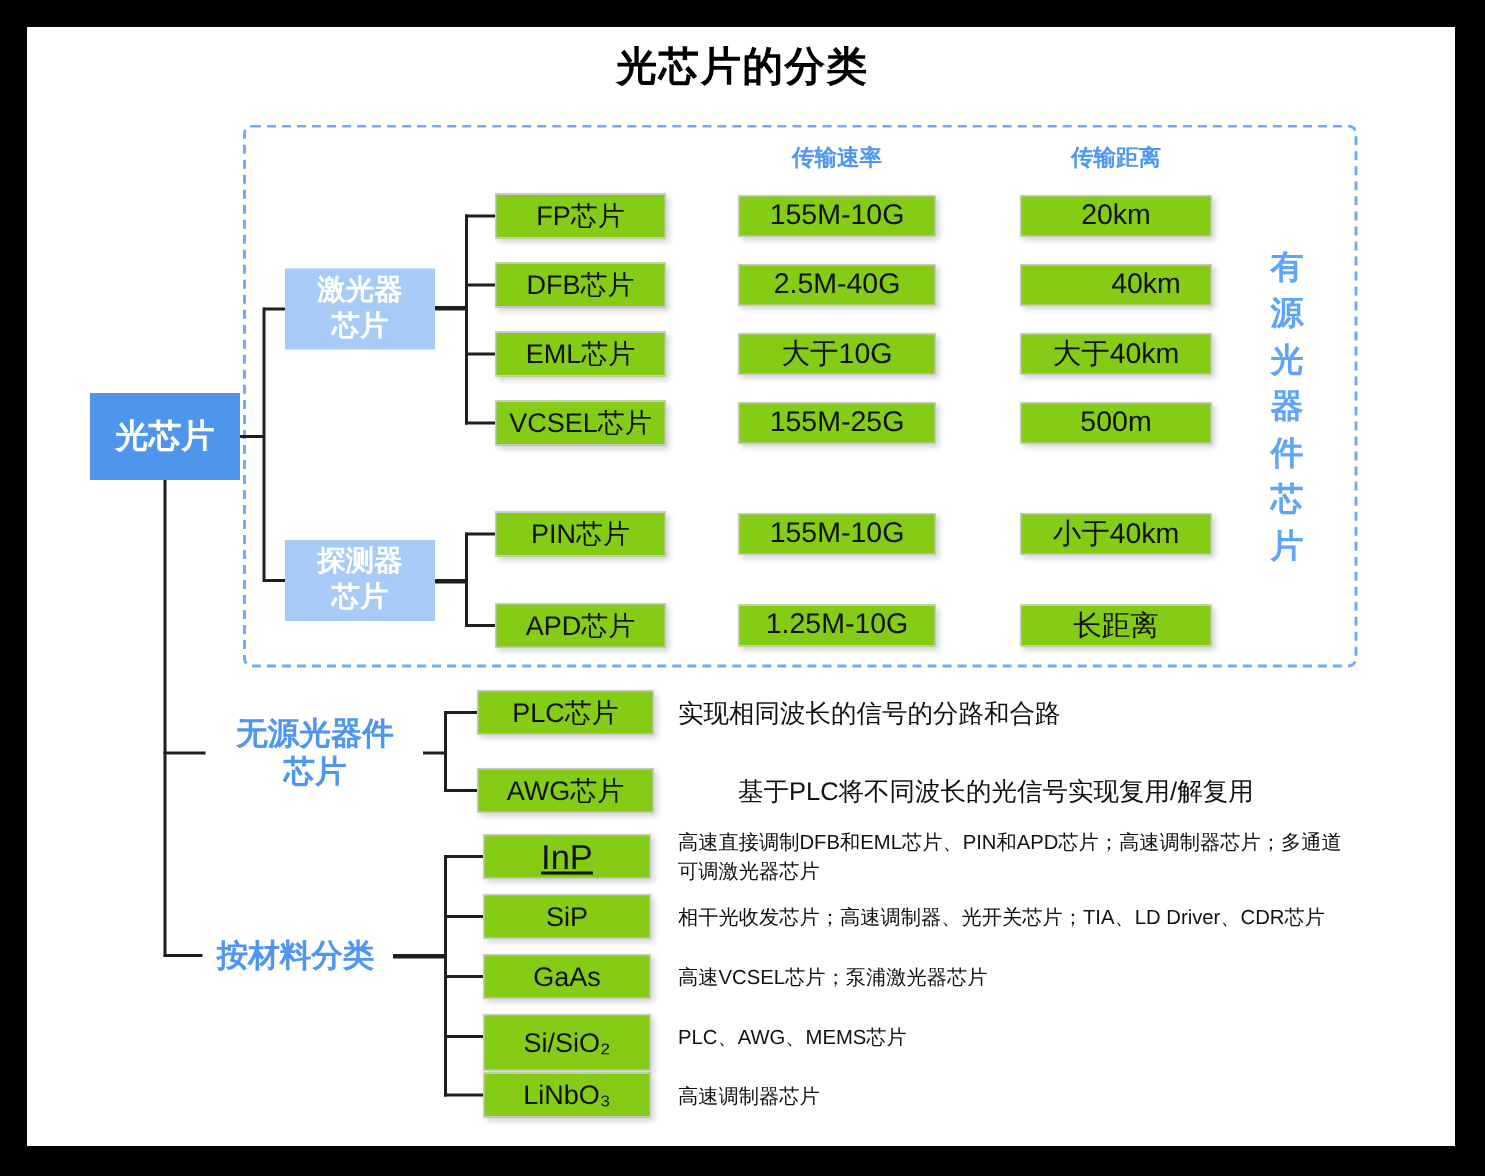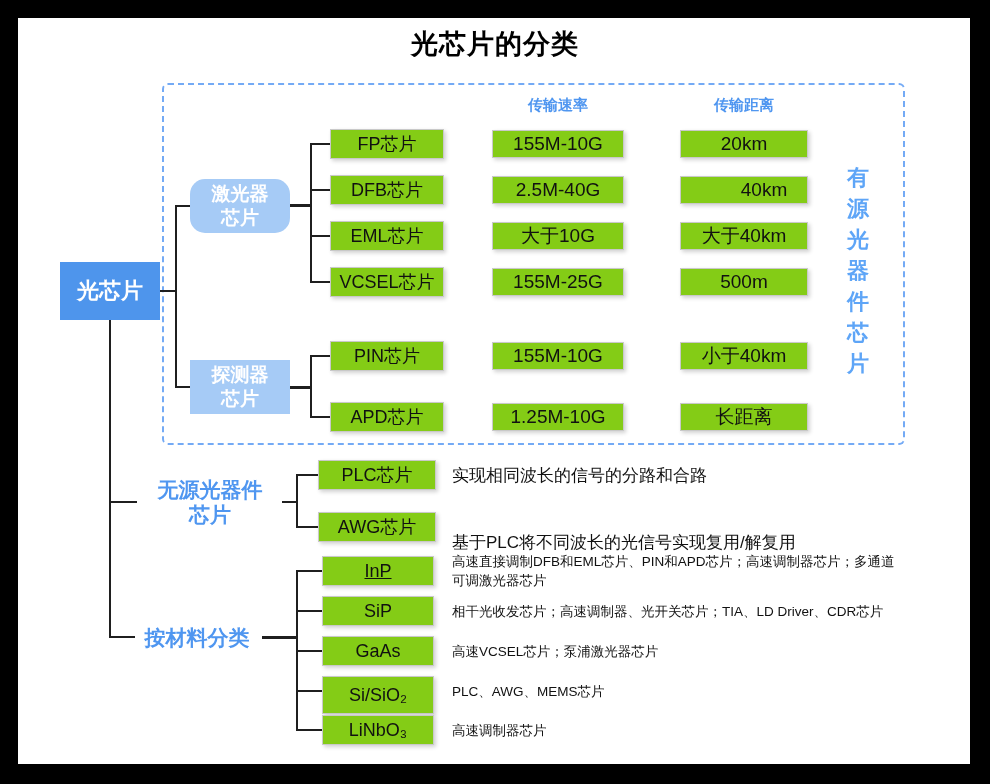--- a/index.html
+++ b/index.html
@@ -42,21 +42,21 @@
 
   <div class="title">光芯片的分类</div>
 
   <div class="dashed-frame"></div>
 
   <div class="col-header" style="left:496px;">传输速率</div>
   <div class="col-header" style="left:682px;">传输距离</div>
 
   <div class="root-node">光芯片</div>
 
-  <div class="group-node" style="top:179px;border-radius:15px;">
+  <div class="group-node" style="top:179px;">
     <span>激光器</span>
     <span>芯片</span>
   </div>
   <div class="group-node" style="top:360px;">
     <span>探测器</span>
     <span>芯片</span>
   </div>
 
   <div class="wbox name-box" style="top:129px;">FP芯片</div>
   <div class="wbox rate-box" style="top:130px;">155M-10G</div>
@@ -84,25 +84,25 @@
 
   <div class="v-label">有源光器件芯片</div>
 
   <div class="section-label" style="left:140px;top:477px;width:140px;">
     <div>无源光器件</div>
     <div>芯片</div>
   </div>
   <div class="wbox" style="left:318px;top:460px;width:118px;height:30px;font-size:18px;">PLC芯片</div>
   <div class="wbox" style="left:318px;top:512px;width:118px;height:30px;font-size:18px;">AWG芯片</div>
   <div class="desc desc-lg" style="top:465px;">实现相同波长的信号的分路和合路</div>
-  <div class="desc desc-lg" style="top:532px;">基于PLC将不同波长的光信号实现复用/解复用</div>
+  <div class="desc desc-lg" style="top:517px;margin-left:40px;">基于PLC将不同波长的光信号实现复用/解复用</div>
 
   <div class="section-label" style="left:134px;top:625px;width:126px;">按材料分类</div>
 
-  <div class="wbox" style="left:322px;top:556px;width:112px;height:30px;font-size:18px;text-decoration:underline;">InP</div>
+  <div class="wbox" style="left:322px;top:556px;width:112px;height:30px;font-size:23px;text-decoration:underline;">InP</div>
   <div class="wbox" style="left:322px;top:596px;width:112px;height:30px;font-size:18px;">SiP</div>
   <div class="wbox" style="left:322px;top:636px;width:112px;height:30px;font-size:18px;">GaAs</div>
   <div class="wbox" style="left:322px;top:676px;width:112px;height:38px;font-size:18px;">Si/SiO₂</div>
   <div class="wbox" style="left:322px;top:715px;width:112px;height:30px;font-size:18px;">LiNbO₃</div>
 
   <div class="desc desc-sm" style="top:602px;">相干光收发芯片；高速调制器、光开关芯片；TIA、LD Driver、CDR芯片</div>
   <div class="desc desc-sm" style="top:552px;width:445px;">高速直接调制DFB和EML芯片、PIN和APD芯片；高速调制器芯片；多通道可调激光器芯片</div>
   <div class="desc desc-sm" style="top:642px;">高速VCSEL芯片；泵浦激光器芯片</div>
   <div class="desc desc-sm" style="top:682px;">PLC、AWG、MEMS芯片</div>
   <div class="desc desc-sm" style="top:721px;">高速调制器芯片</div>

